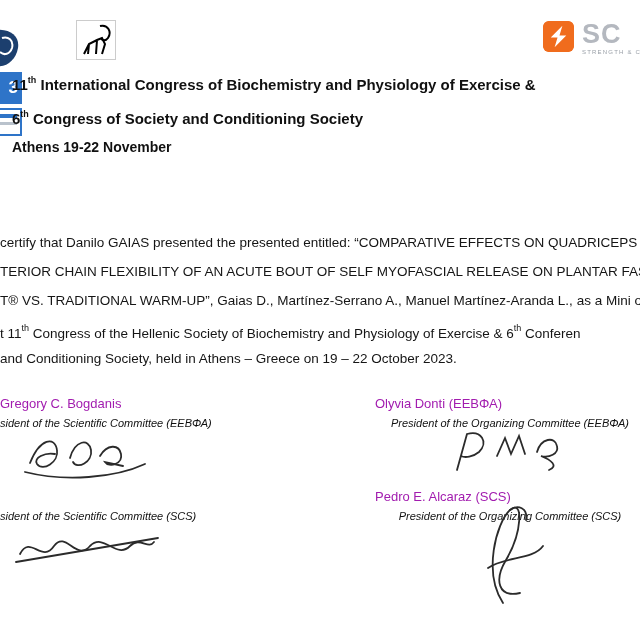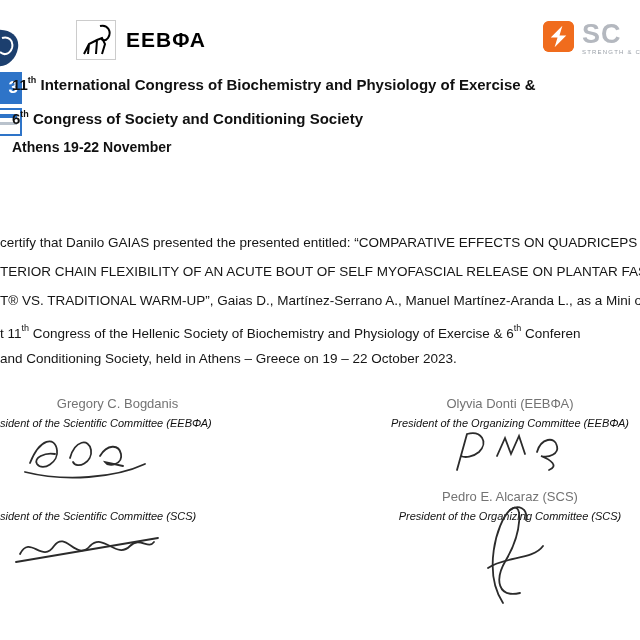--- a/index.html
+++ b/index.html
@@ -36,21 +36,21 @@
   .heading { position:absolute; top:183px; left:0; width:640px; text-align:center;
              font-weight:bold; font-size:22px; letter-spacing:0.3px; color:#000; }
 
   
   .bodytext { position:absolute; top:228px; left:0; width:640px; }
   .ln { height:29px; line-height:29px; white-space:nowrap; font-size:13.5px; color:#151515; }
   .b { font-weight:normal; }
   .ln sup { font-size:9px; position:relative; top:-1px; }
 
   
-  .sig-name { position:absolute; font-size:13px; color:#737373; text-align:center; white-space:nowrap; }
+  .sig-name { position:absolute; font-size:13px; color:#a21caf; white-space:nowrap; }
   .sig-role { position:absolute; font-size:11px; font-style:italic; color:#111; white-space:nowrap;text-align:right; }
   .n-l { left:0; width:235px; }
   .n-r { left:375px; width:270px; }
   .r-l { left:0; }
   .r-r { left:375px; width:270px; text-align:center; }
   .row1n { top:396px; } .row1r { top:417px; }
   .row2n { top:489px; } .row2r { top:510px; }
   .sig-svg { position:absolute; }
   .s1l { left:15px;  top:428px; }
   .s1r { left:432px; top:424px; }
@@ -74,21 +74,20 @@
     <i></i>
     <i class="g"></i>
   </div>
 
   <div class="eevfa">
     <svg width="40" height="40" viewBox="0 0 40 40">
       <rect x="0.5" y="0.5" width="39" height="39" fill="#ffffff" stroke="#cccccc"></rect>
       <path d="M24 6 C32 4 36 12 32 18 C30 21 26 21 25 18" fill="none" stroke="#000" stroke-width="2"></path>
       <path d="M8 34 L13 24 L21 20 L26 18 L29 24 L26 34 M13 24 L12 34 M21 20 L20 34" fill="none" stroke="#000" stroke-width="2"></path>
     </svg>
-    <span class="eevfa-text">ΕΕΒΦΑ</span>
   </div>
 
   <div class="scs">
     <svg class="scs-icon" viewBox="0 0 32 32">
       <rect width="32" height="32" rx="6" fill="#f06c1d"></rect>
       <path d="M20 5 L8 17 L15 17 L12 27 L24 15 L17 15 Z" fill="#ffffff"></path>
     </svg>
     <span class="scs-txt">
       <span class="scs-big">SC</span>
       <span class="scs-sub">STRENGTH &amp; CO</span>

